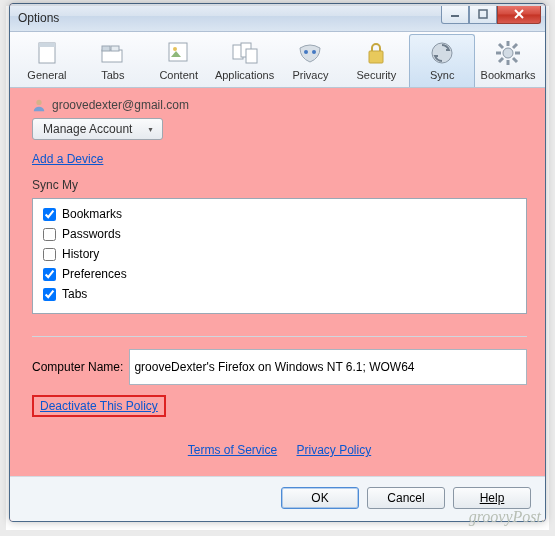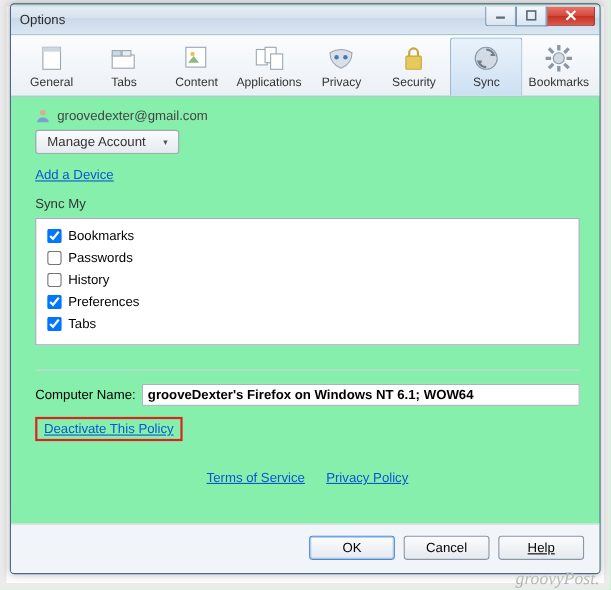--- a/index.html
+++ b/index.html
@@ -20,21 +20,21 @@
     position: absolute;
     inset: 0;
     border: 6px solid rgba(0,0,0,0.08);
     pointer-events: none;
   }
   .dialog {
     position: absolute;
     left: 9px; top: 3px; right: 9px; bottom: 14px;
     border: 1px solid #4b6a8a;
     border-radius: 4px;
-    background: #86efac;
+    background: #fca5a5;
     box-shadow: 0 0 8px rgba(0,0,0,0.25);
     display: flex;
     flex-direction: column;
     overflow: hidden;
   }
   
   .titlebar {
     height: 28px;
     background: linear-gradient(#e8eef6, #d7e2ef 45%, #c9d8ea 46%, #dbe6f2);
     display: flex;
@@ -151,25 +151,24 @@
   }
   .check-row input { margin: 0; }
   .divider { border: none; border-top: 1px solid #cfd7df; margin: 16px 0 6px 0; }
   .comp-row {
     display: flex; align-items: center; gap: 6px;
   }
   .comp-row label { white-space: nowrap; }
   .text-input {
     flex: 1;
     border: 1px solid #a8b4c0;
-    height: 20px;
+    height: 36px;
     padding: 1px 4px;
     font-family: inherit;
     font-size: 12px;
-    font-weight: bold;
   }
   .highlight-box {
     border: 2px solid #d22;
     display: inline-block;
     padding: 2px 6px;
     margin-top: 4px;
   }
   .footer-links {
     text-align: center;
     margin-top: 20px;
@@ -190,21 +189,21 @@
     background: linear-gradient(#fbfcfd,#e5eaef);
     text-align: center;
     font-size: 12px;
   }
   .dlg-btn.default {
     border-color: #4d8bd6;
     box-shadow: 0 0 0 1px rgba(77,139,214,0.4) inset;
   }
   .watermark {
     position: absolute;
-    right: 10px; bottom: 0px;
+    right: 10px; bottom: 10px;
     font-style: italic;
     font-family: Georgia, serif;
     color: #b7beb4;
     font-size: 16px;
     pointer-events: none;
   }
   .under { text-decoration: underline; margin-top: 40px; }
 </style>
 </head>
 <body>

